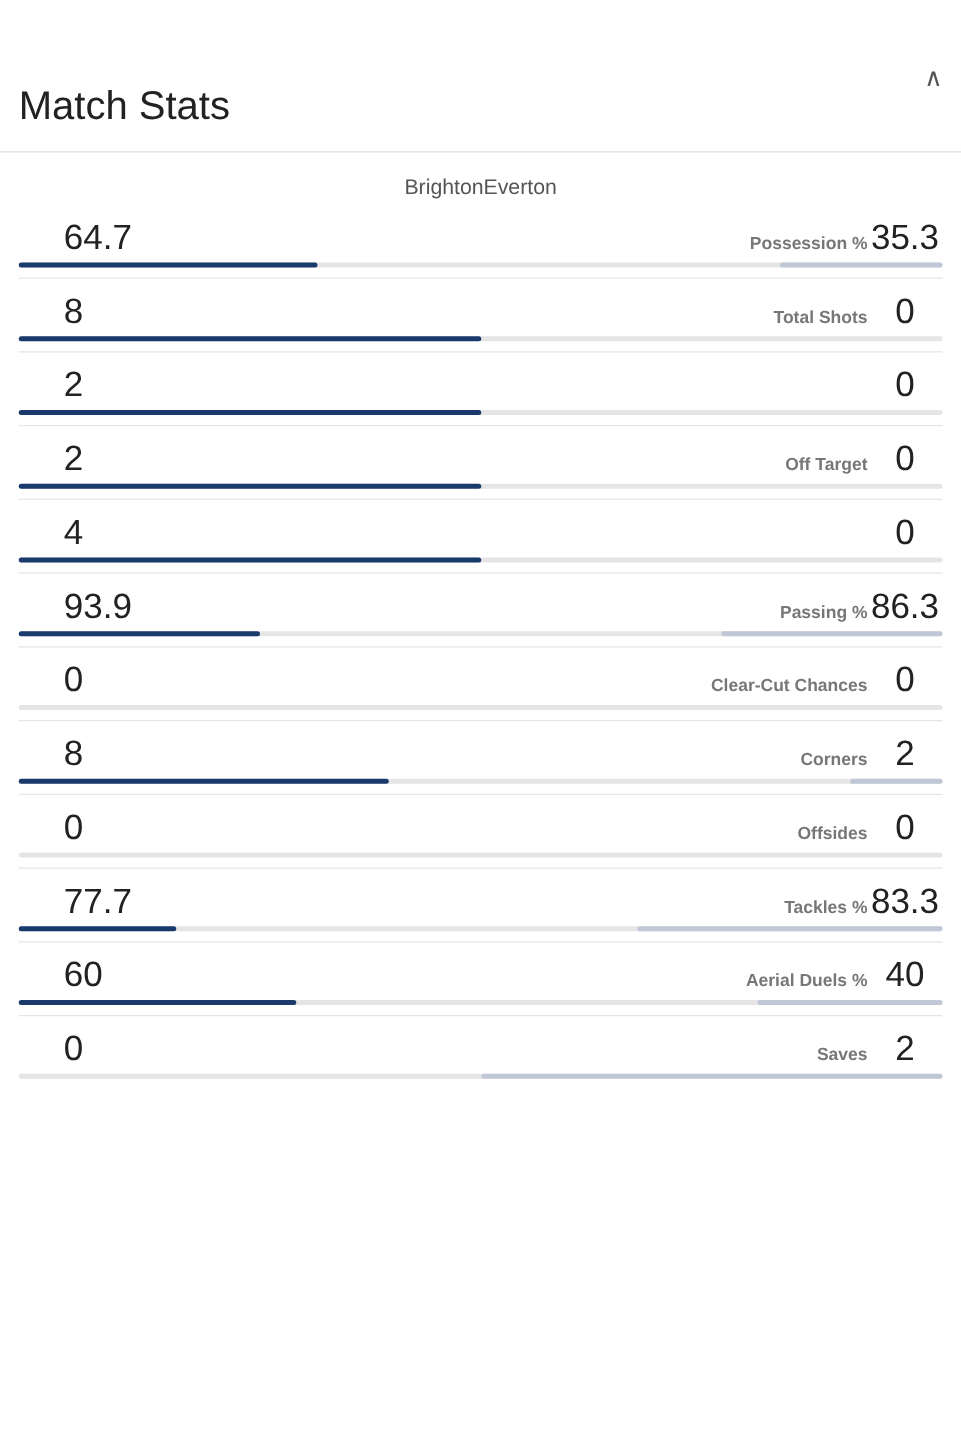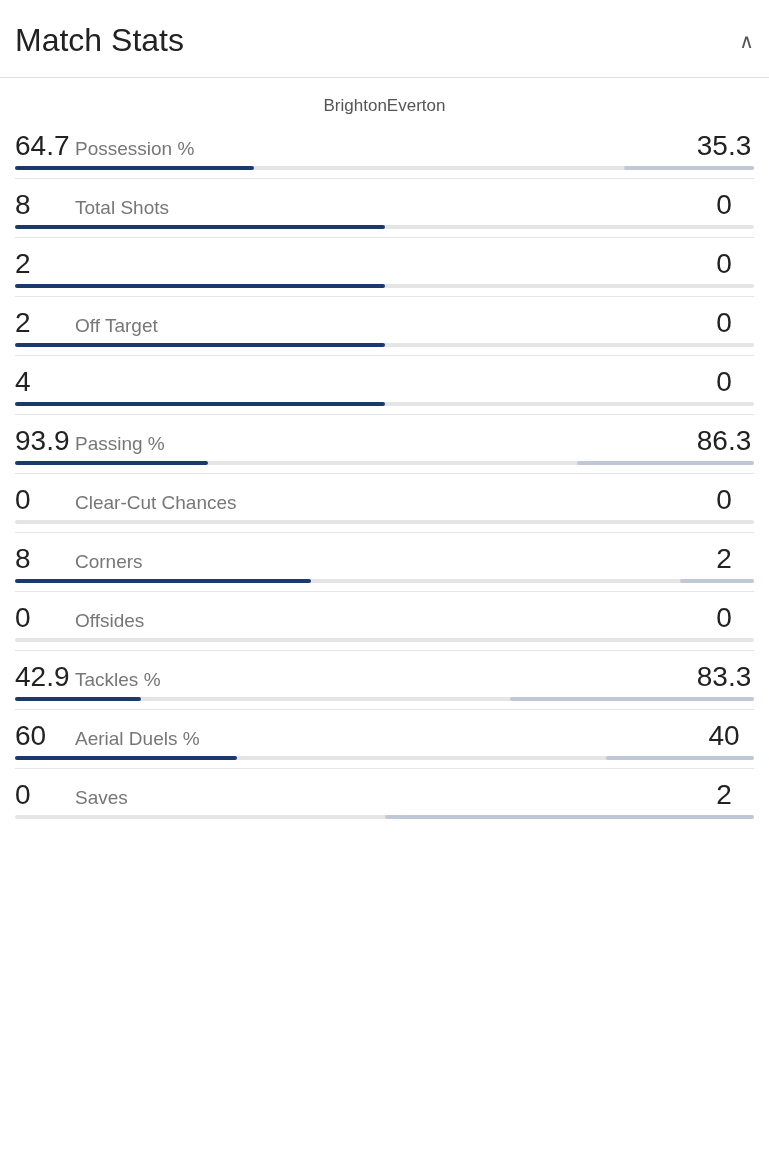--- a/index.html
+++ b/index.html
@@ -14,20 +14,21 @@
       display: flex;
       justify-content: space-between;
       align-items: center;
       padding: 22px 15px 18px 15px;
       border-bottom: 1px solid #e0e0e0;
     }
     .header-title {
       font-size: 32px;
       font-weight: 400;
       color: #222;
+      margin-top: 44px;
     }
     .chevron-icon {
       font-size: 20px;
       color: #555;
       cursor: pointer;
     }
     .teams-row {
       display: flex;
       justify-content: center;
       padding: 18px 15px 4px 15px;
@@ -42,26 +43,28 @@
       display: flex;
       justify-content: space-between;
       align-items: baseline;
       padding: 10px 0 4px 0;
     }
     .stat-home-value {
       font-size: 28px;
       color: #222;
       font-weight: 300;
       min-width: 60px;
+      margin-left: 36px;
     }
     .stat-label {
-      font-size: 19px;
+      font-size: 14px;
       color: #777;
-      text-align: left;
+      text-align: right;
       flex: 1;
+      font-weight: bold;
     }
     .stat-away-value {
       font-size: 28px;
       color: #222;
       font-weight: 300;
       min-width: 60px;
       text-align: center;
     }
     .bar-container {
       position: relative;
@@ -216,21 +219,21 @@
       </div>
       <div class="bar-container">
         <div class="bar-home" style="width: 0%"></div>
         <div class="bar-away" style="width: 0%"></div>
       </div>
     </div>
     <div class="divider"></div>
 
     <div class="stat-row">
       <div class="stat-values">
-        <span class="stat-home-value">42.9</span>
+        <span class="stat-home-value">77.7</span>
         <span class="stat-label">Tackles %</span>
         <span class="stat-away-value">83.3</span>
       </div>
       <div class="bar-container">
         <div class="bar-home" style="width: 17%"></div>
         <div class="bar-away" style="width: 33%"></div>
       </div>
     </div>
     <div class="divider"></div>
 

